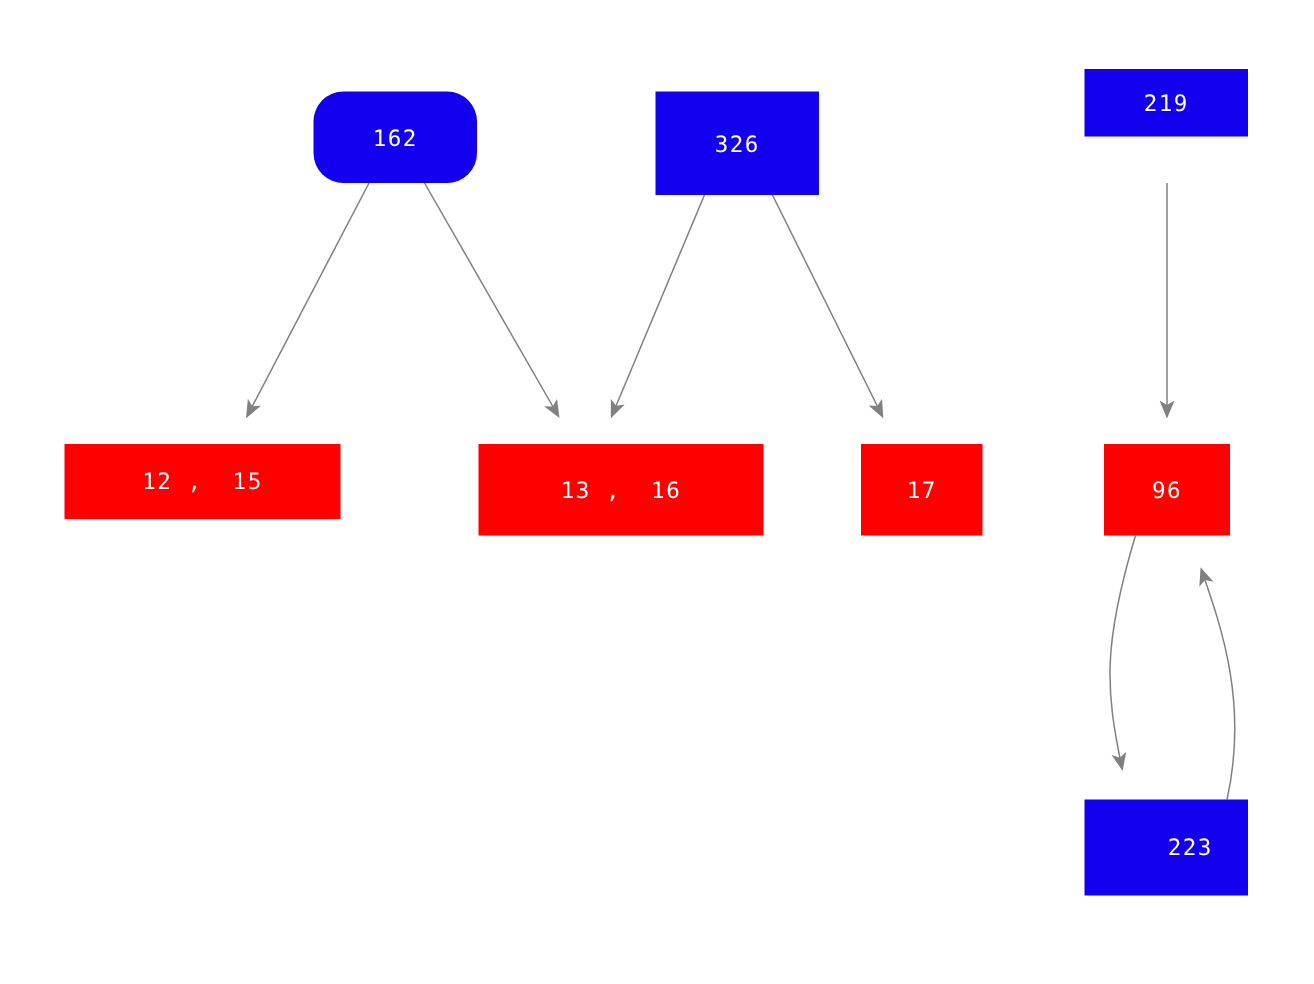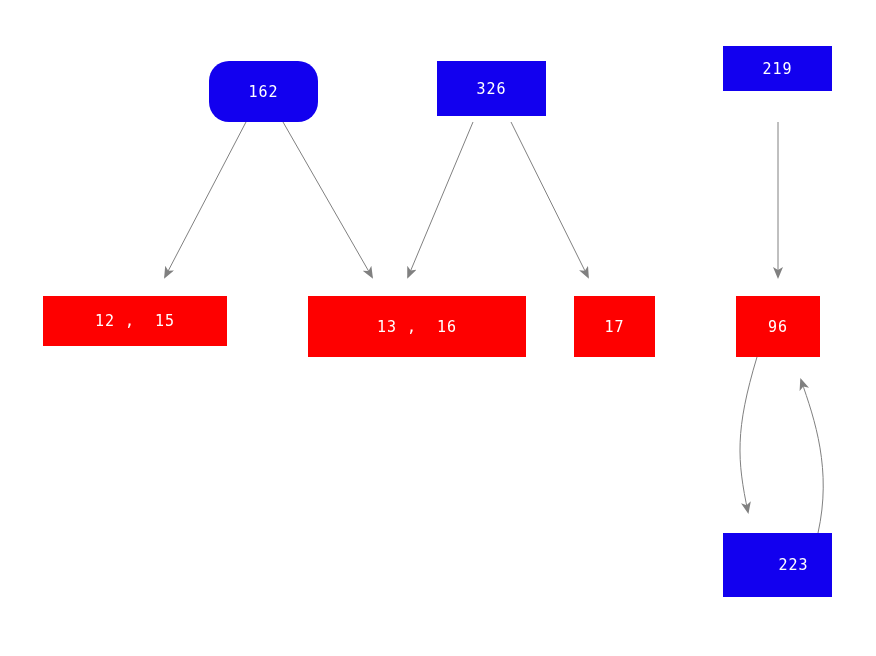--- a/index.html
+++ b/index.html
@@ -55,22 +55,22 @@
         <path d="M 473 122 L 408 277" fill="none" stroke="#808080" stroke-width="1" marker-end="url(#arrowhead)"></path>
         <path d="M 511 122 L 588 277" fill="none" stroke="#808080" stroke-width="1" marker-end="url(#arrowhead)"></path>
         <path d="M 778 122 L 778 277" fill="none" stroke="#808080" stroke-width="1" marker-end="url(#arrowhead)"></path>
         <path d="M 757 357 C 735 430 737 460 748 512" fill="none" stroke="#808080" stroke-width="1" marker-end="url(#arrowhead)"></path>
         <path d="M 818 533 C 832 470 815 420 801 380" fill="none" stroke="#808080" stroke-width="1" marker-end="url(#arrowhead)"></path>
       </g>
   </svg>
 
   <div id="nodes-group">
       <div class="node node-blue" style="left: 209px; top: 61px; width: 109px; height: 61px; border-radius: 20px;"><span>162</span></div>
-      <div class="node node-blue" style="left: 437px; top: 61px; width: 109px; height: 55px;"><span>326</span></div>
+      <div class="node node-blue" style="left: 437px; top: 61px; width: 109px; height: 69px;"><span>326</span></div>
       <div class="node node-blue" style="left: 723px; top: 46px; width: 109px; height: 45px;"><span>219</span></div>
       <div class="node node-red" style="left: 43px; top: 296px; width: 184px; height: 50px;"><span>12 ,  15</span></div>
-      <div class="node node-red" style="left: 308px; top: 296px; width: 218px; height: 61px;"><span>13 ,  16</span></div>
+      <div class="node node-red" style="left: 319px; top: 296px; width: 190px; height: 61px;"><span>13 ,  16</span></div>
       <div class="node node-red" style="left: 574px; top: 296px; width: 81px; height: 61px;"><span>17</span></div>
       <div class="node node-red" style="left: 736px; top: 296px; width: 84px; height: 61px;"><span>96</span></div>
       <div class="node node-blue" style="left: 723px; top: 533px; width: 109px; height: 64px; padding-left: 32px;"><span>223</span></div>
     </div>
 
 </div>
 
 </body></html>

